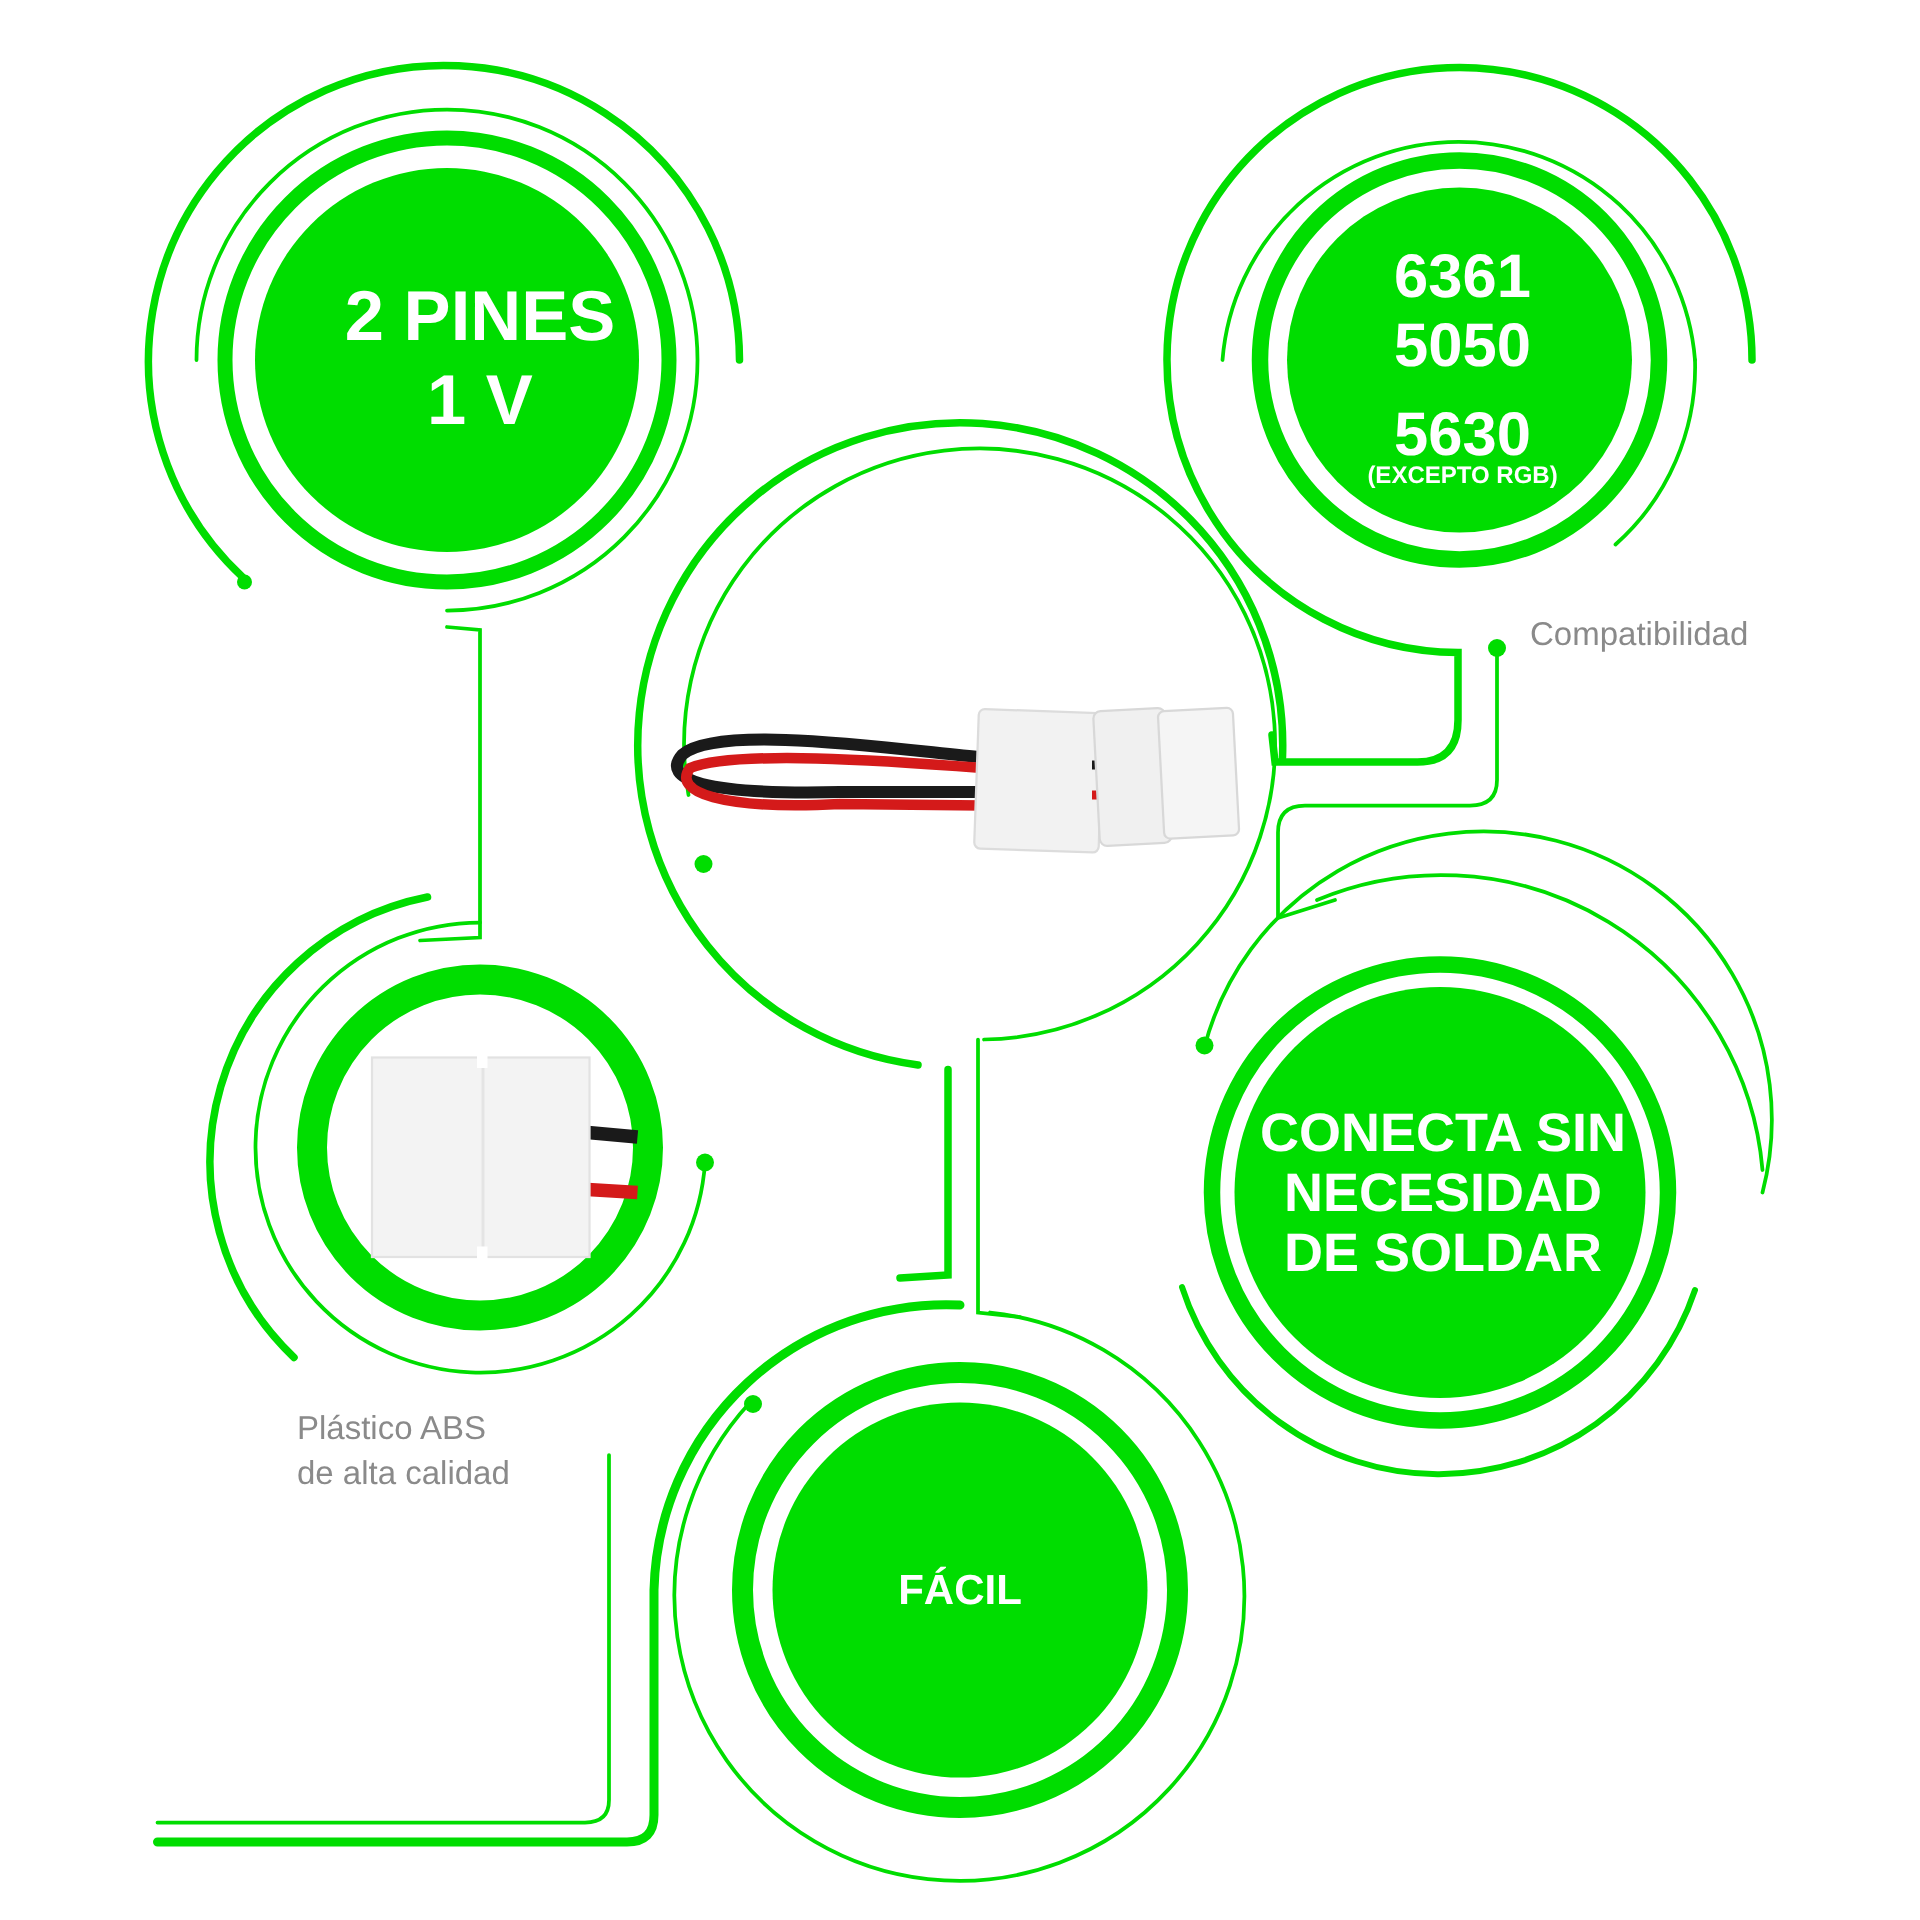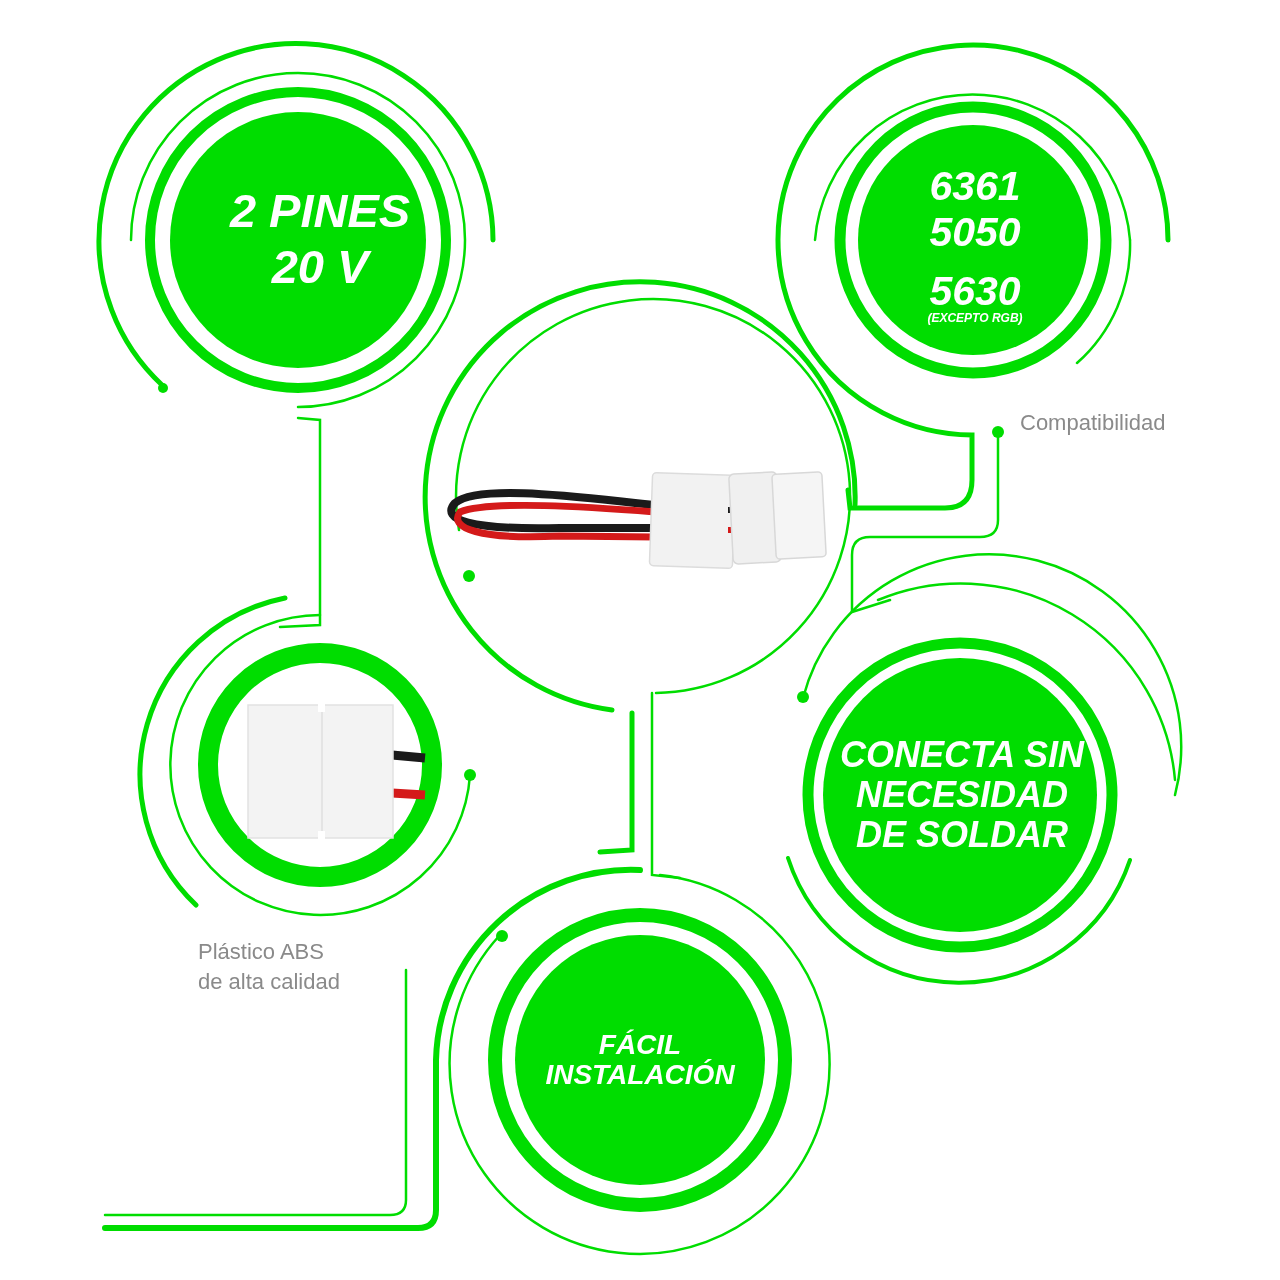--- a/index.html
+++ b/index.html
@@ -14,21 +14,20 @@
     #art { position: absolute; left: 0; top: 0; }
     .badge-text {
       position: absolute;
       color: #ffffff;
       font-family: "Liberation Sans", sans-serif;
       font-weight: bold;
       text-align: center;
       line-height: 1;
       white-space: nowrap;
       transform: translate(-50%, -50%);
-      font-style: italic;
     }
     .badge-text .ln { display: block; }
     .caption {
       position: absolute;
       color: #8a8a8a;
       font-family: "Liberation Sans", sans-serif;
       font-size: 22px;
       line-height: 30px;
     }
   </style>
@@ -113,39 +112,38 @@
       <path d="M 392 793 L 425 795" stroke="#d41a1a" stroke-width="9"></path>
       <rect x="248" y="705" width="145" height="133" fill="#f3f3f3" stroke="#e2e2e2" stroke-width="1.5"></rect>
       <line x1="322" y1="710" x2="322" y2="835" stroke="#e4e4e4" stroke-width="2"></line>
       <rect x="318" y="703" width="7" height="9" fill="#ffffff"></rect>
       <rect x="318" y="831" width="7" height="9" fill="#ffffff"></rect>
     </g>
   </svg>
 
   <div class="badge-text" style="left:320px; top:238px; font-size:47px;">
     <span class="ln">2 PINES</span>
-    <span class="ln" style="margin-top:9px;">20 V</span>
+    <span class="ln" style="margin-top:9px;">1 V</span>
   </div>
 
   <div class="badge-text" style="left:975px; top:245px; font-size:41px;">
     <span class="ln">6361</span>
     <span class="ln" style="margin-top:5px;">5050</span>
     <span class="ln" style="margin-top:18px;">5630</span>
-    <span class="ln" style="font-size:12px; margin-top:0;">(EXCEPTO RGB)</span>
+    <span class="ln" style="font-size:16px; margin-top:0;">(EXCEPTO RGB)</span>
   </div>
 
   <div class="badge-text" style="left:962px; top:795px; font-size:36px;">
     <span class="ln">CONECTA SIN</span>
     <span class="ln" style="margin-top:4px;">NECESIDAD</span>
     <span class="ln" style="margin-top:4px;">DE SOLDAR</span>
   </div>
 
   <div class="badge-text" style="left:640px; top:1060px; font-size:28px;">
     <span class="ln">FÁCIL</span>
-    <span class="ln" style="margin-top:2px;">INSTALACIÓN</span>
   </div>
 
   <div class="caption" style="left:1020px; top:408px;">Compatibilidad</div>
 
   <div class="caption" style="left:198px; top:937px;">
     <div>Plástico ABS</div>
     <div>de alta calidad</div>
   </div>
 </div>
 

